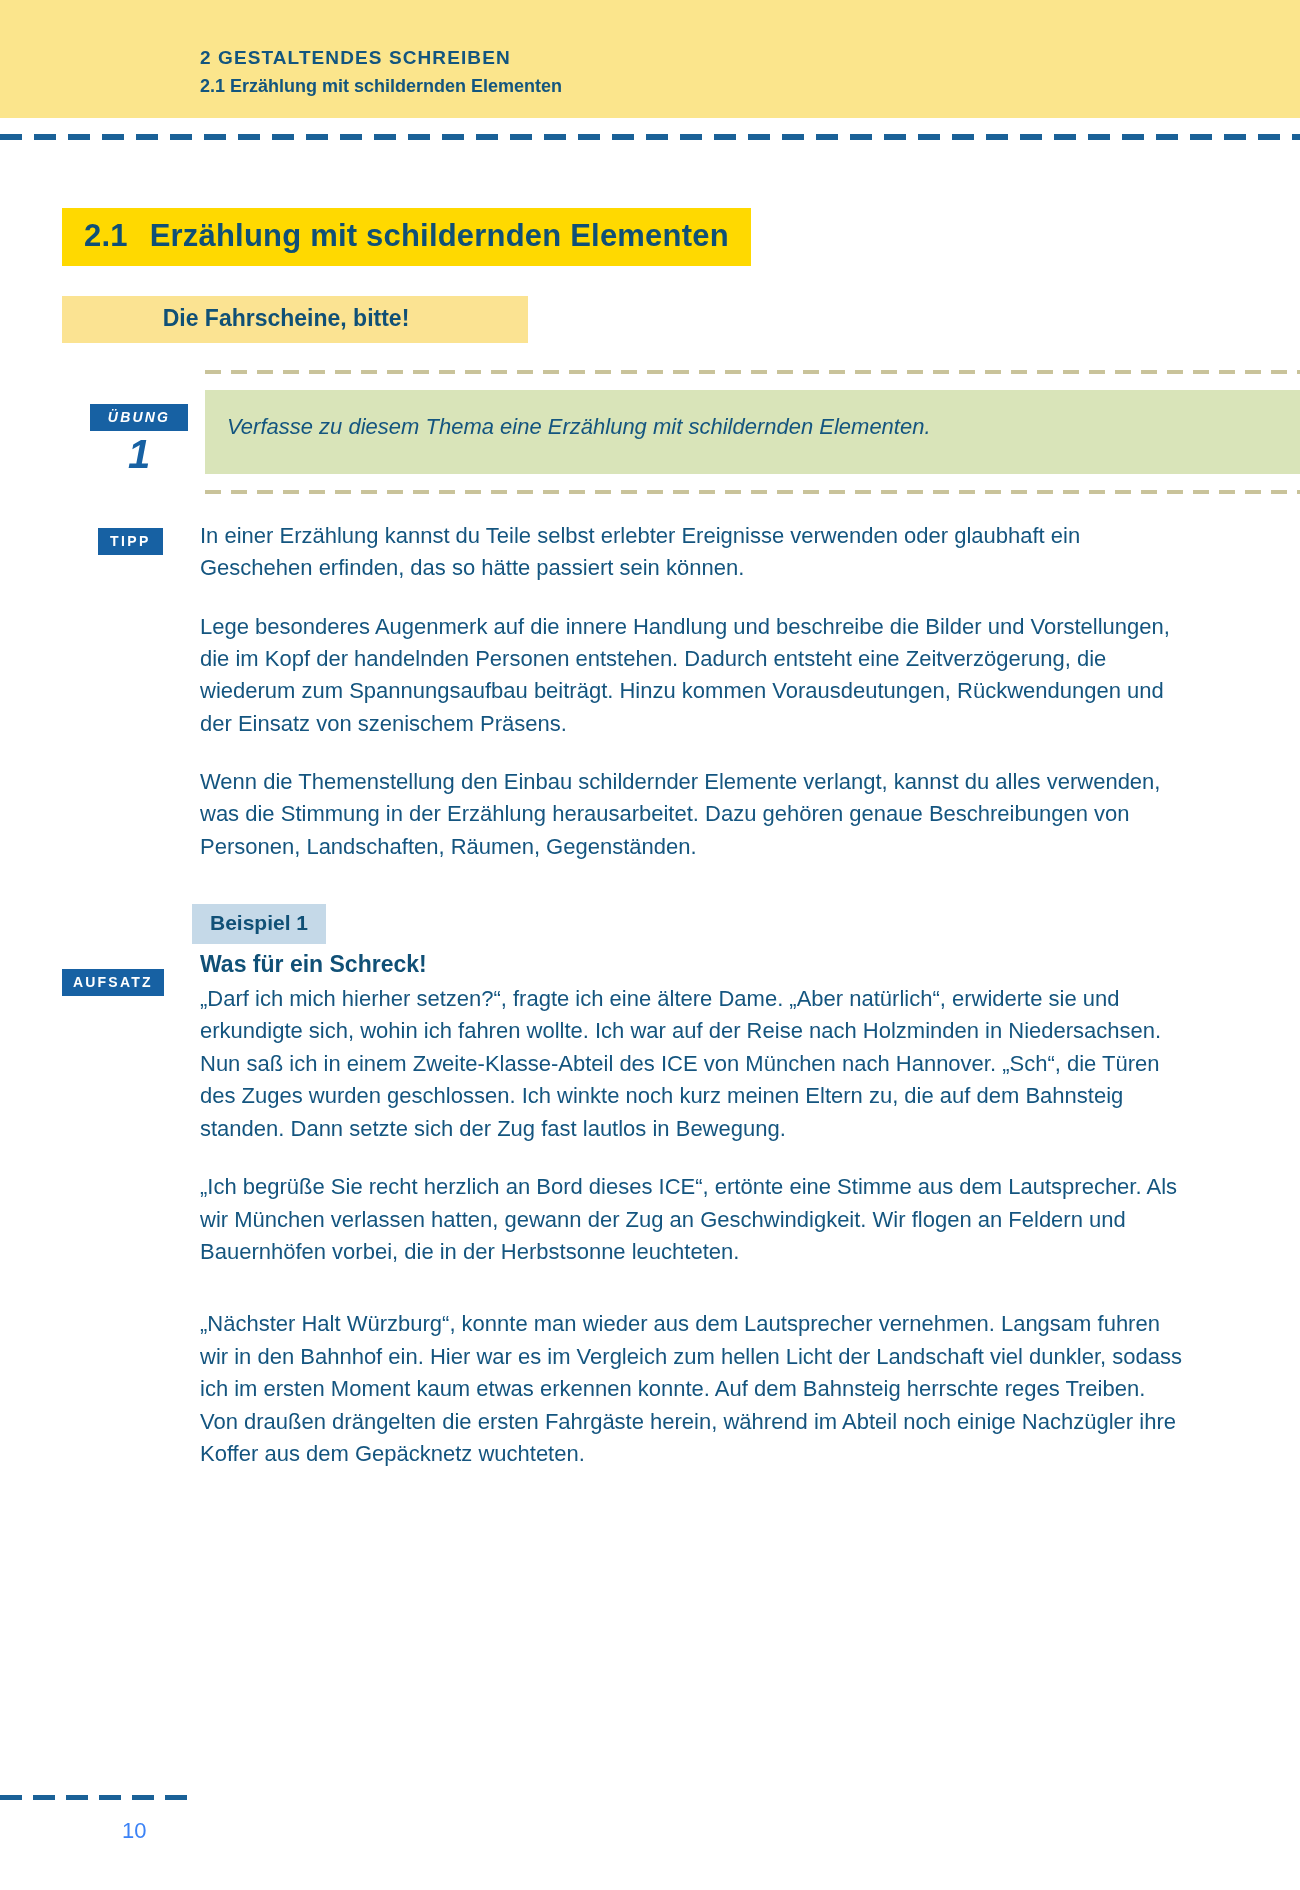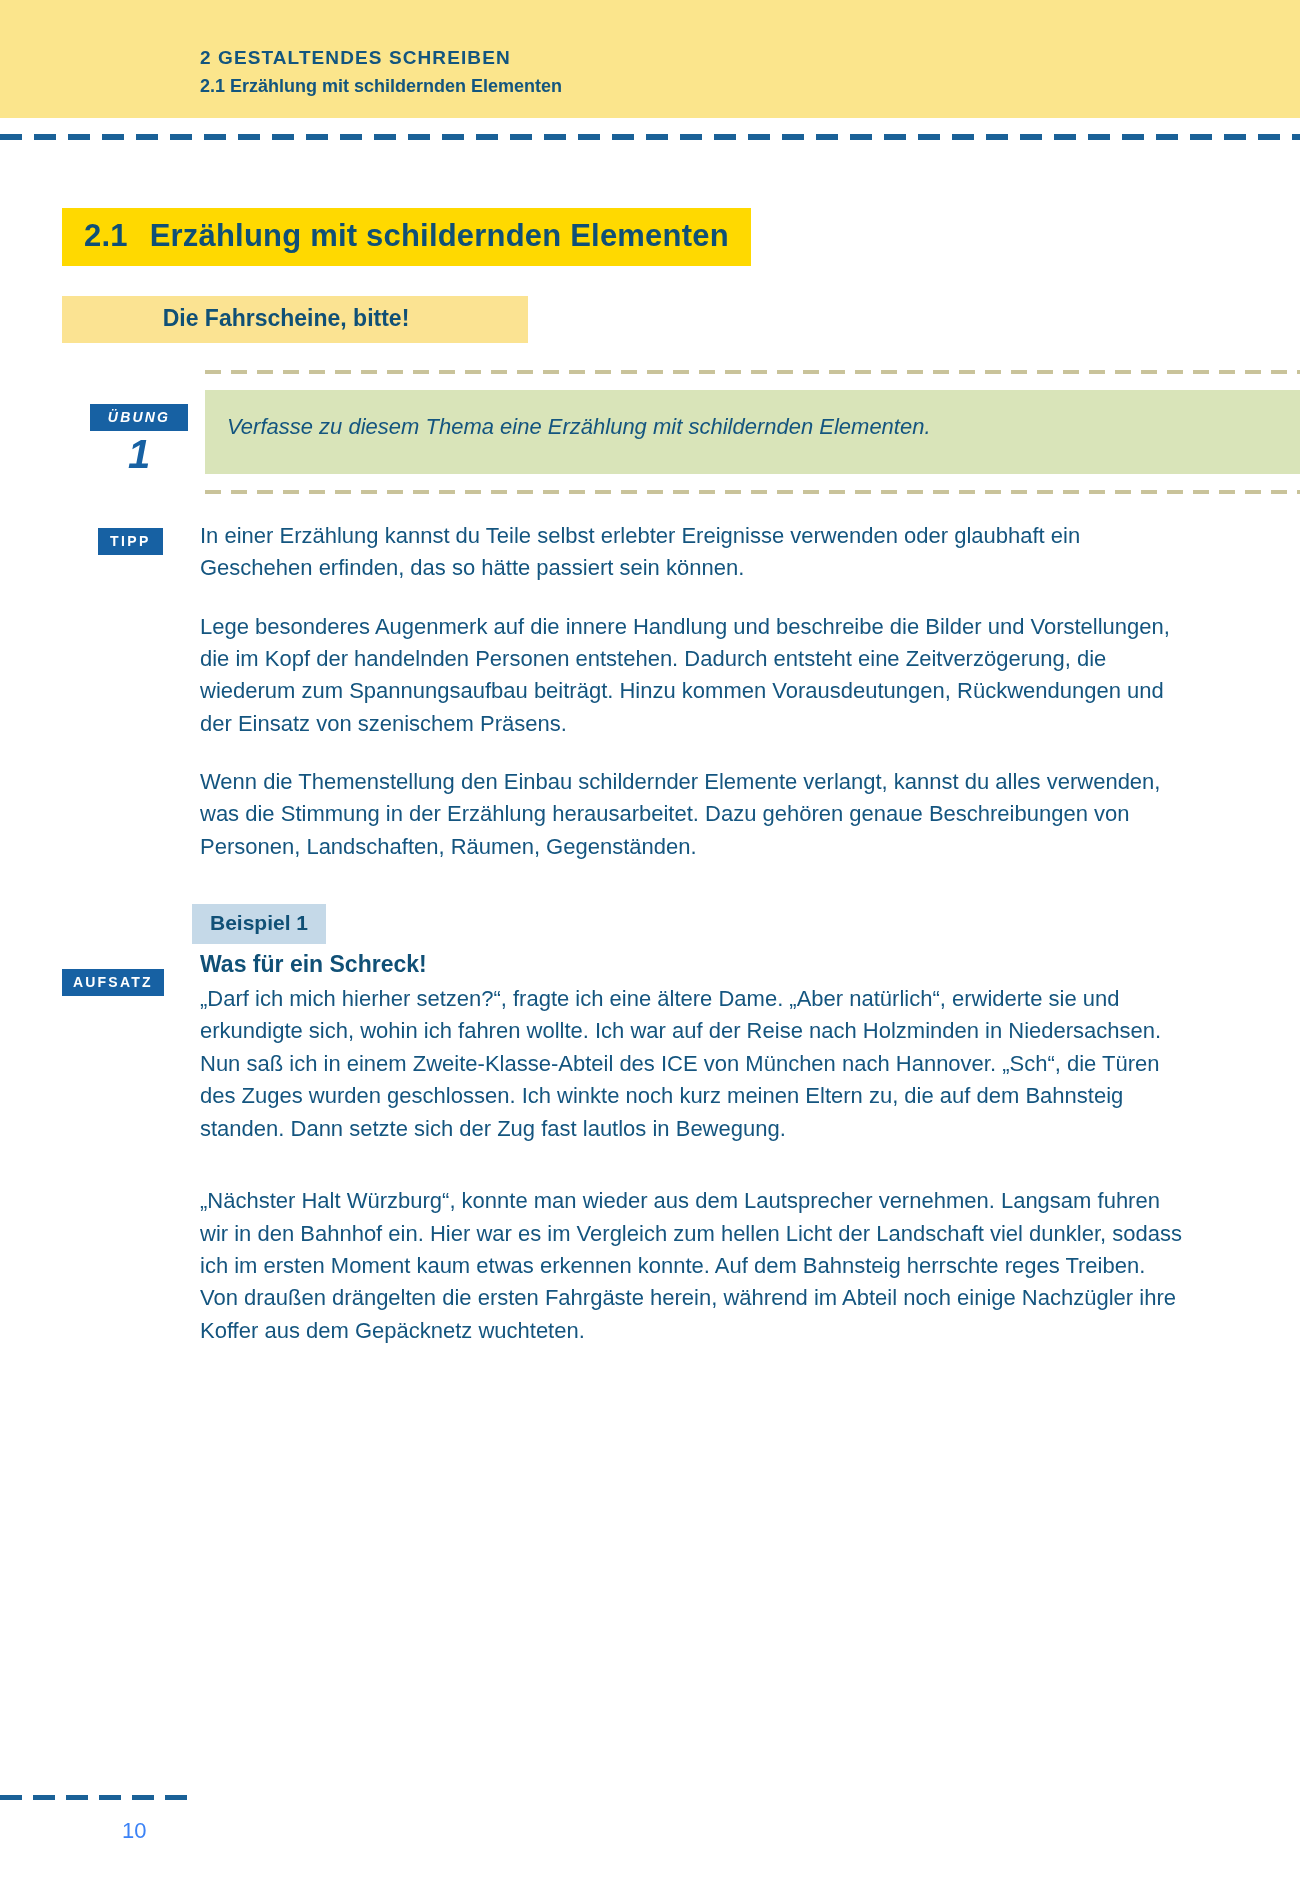--- a/index.html
+++ b/index.html
@@ -291,19 +291,20 @@
     <p>Lege besonderes Augenmerk auf die innere Handlung und beschreibe die Bilder und Vorstellungen, die im Kopf der handelnden Personen entstehen. Dadurch entsteht eine Zeitverzögerung, die wiederum zum Spannungsaufbau beiträgt. Hinzu kommen Vorausdeutungen, Rückwendungen und der Einsatz von szenischem Präsens.</p>
     <p>Wenn die Themenstellung den Einbau schildernder Elemente verlangt, kannst du alles verwenden, was die Stimmung in der Erzählung herausarbeitet. Dazu gehören genaue Beschreibungen von Personen, Landschaften, Räumen, Gegenständen.</p>
   </div>
 
   <div class="beispiel-bar">Beispiel 1</div>
 
   <div class="aufsatz-badge">AUFSATZ</div>
   <div class="essay-col">
     <div class="essay-title">Was für ein Schreck!</div>
     <p>„Darf ich mich hierher setzen?“, fragte ich eine ältere Dame. „Aber natürlich“, erwiderte sie und erkundigte sich, wohin ich fahren wollte. Ich war auf der Reise nach Holzminden in Niedersachsen. Nun saß ich in einem Zweite-Klasse-Abteil des ICE von München nach Hannover. „Sch“, die Türen des Zuges wurden geschlossen. Ich winkte noch kurz meinen Eltern zu, die auf dem Bahnsteig standen. Dann setzte sich der Zug fast lautlos in Bewegung.</p>
+    <p>„Ich begrüße Sie recht herzlich an Bord dieses ICE“, ertönte eine Stimme aus dem Lautsprecher. Als wir München verlassen hatten, gewann der Zug an Geschwindigkeit. Wir flogen an Feldern und Bauernhöfen vorbei, die in der Herbstsonne leuchteten.</p>
     <p>„Nächster Halt Würzburg“, konnte man wieder aus dem Lautsprecher vernehmen. Langsam fuhren wir in den Bahnhof ein. Hier war es im Vergleich zum hellen Licht der Landschaft viel dunkler, sodass ich im ersten Moment kaum etwas erkennen konnte. Auf dem Bahnsteig herrschte reges Treiben. Von draußen drängelten die ersten Fahrgäste herein, während im Abteil noch einige Nachzügler ihre Koffer aus dem Gepäcknetz wuchteten.</p>
   </div>
 
   <div class="footer-rule"></div>
   <div class="page-number">10</div>
 
 </div>
 
 </body></html>

